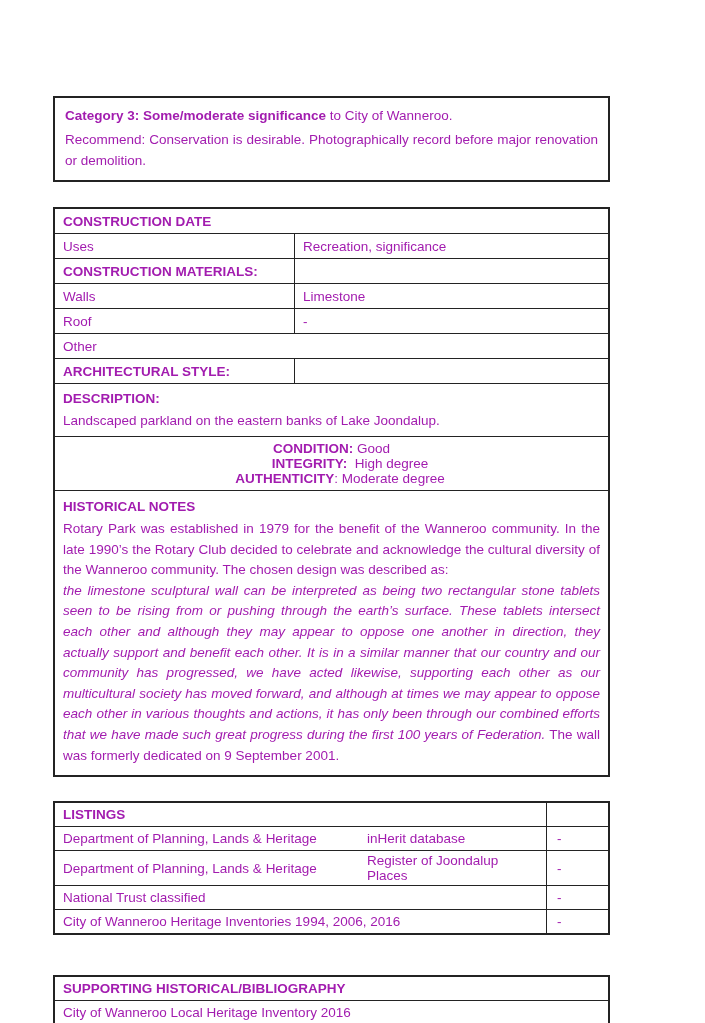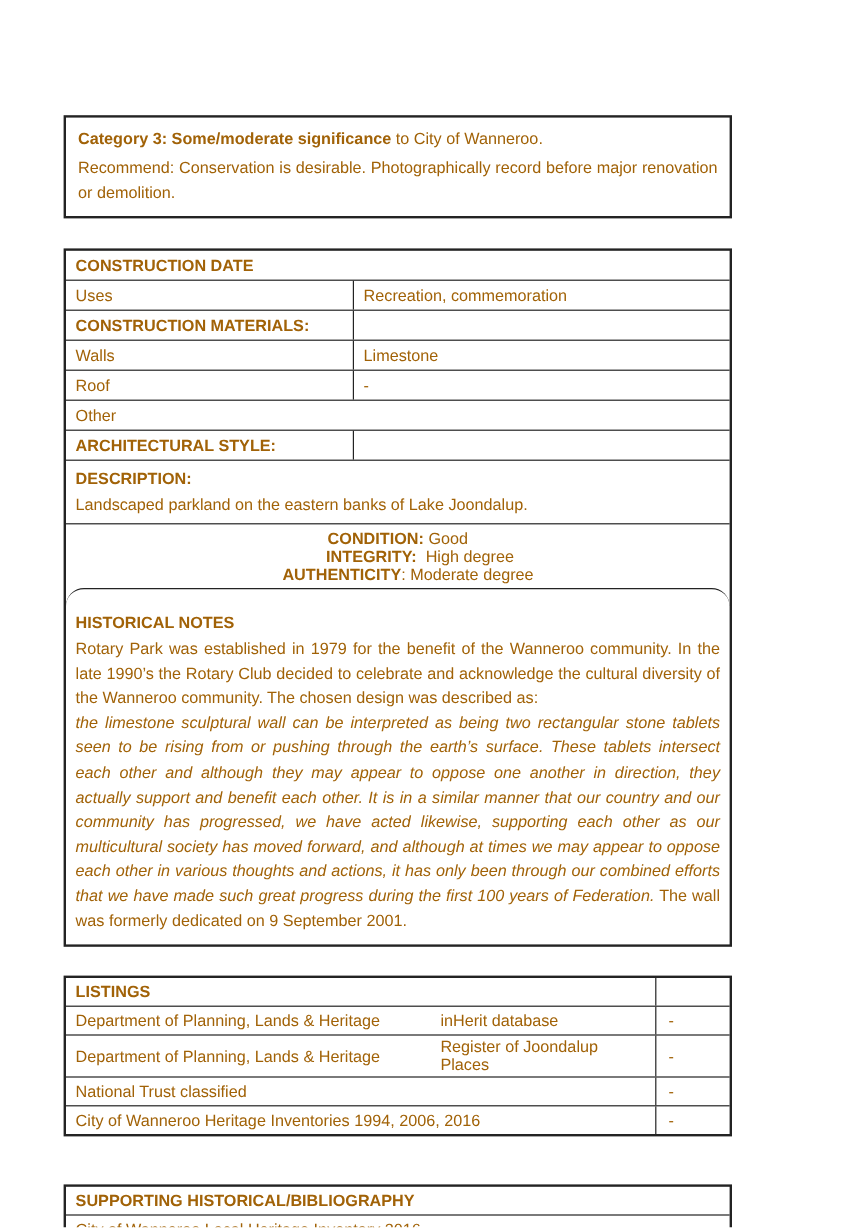--- a/index.html
+++ b/index.html
@@ -1,21 +1,21 @@
 <!DOCTYPE html>
 <html><head>
 <meta charset="utf-8">
 <style>
   * { margin:0; padding:0; box-sizing:border-box; }
   html,body { background:#ffffff; }
   .page {
     position:relative;
     width:705px; height:1023px;
     background:#ffffff;
-    color:#a16207;
+    color:#a21caf;
     font-family:"Liberation Sans","DejaVu Sans",sans-serif;
     font-size:13.5px;
     overflow:hidden;
   }
   .content { position:absolute; left:53px; top:96px; width:557px; }
 
   .b { font-weight:bold; }
   .just { text-align:justify; }
 
   
@@ -41,21 +41,21 @@
   }
   .dcell.val { border-left:1px solid #232323; }
 
   
   .frow { padding:4px 8px; }
   .desc-row { min-height:48px; line-height:22px; }
   .cond-row { min-height:22px; display:flex; align-items:center; white-space:pre;flex-direction:column; }
   .cond-row .grp2 { margin-left:37px; }
   .cond-row .grp3 { margin-left:17px; }
 
-  .hist-row { padding:17px 8px 9px 8px;border-radius:15px; }
+  .hist-row { padding:5px 8px 9px 8px; }
   .hist-row .hd { margin-bottom:2px; line-height:21px; }
   .hist-row p { line-height:20.6px; }
   .ital { font-style:italic; }
 
   .details-table { margin-bottom:24px; }
 
   
   .listings-table { margin-bottom:40px; }
   .lrow { display:grid; grid-template-columns:1fr 62px; }
   .lcell { padding:2px 8px; min-height:23px; display:flex; align-items:center; }
@@ -79,21 +79,21 @@
     </div>
 
     <div class="tbl details-table">
 
       <div class="trow drow">
         <div class="dcell b">CONSTRUCTION DATE</div>
       </div>
 
       <div class="trow drow">
         <div class="dcell">Uses</div>
-        <div class="dcell val">Recreation, commemoration</div>
+        <div class="dcell val">Recreation, significance</div>
       </div>
 
       <div class="trow drow">
         <div class="dcell b">CONSTRUCTION MATERIALS:</div>
         <div class="dcell val"></div>
       </div>
 
       <div class="trow drow">
         <div class="dcell">Walls</div>
         <div class="dcell val">Limestone</div>

